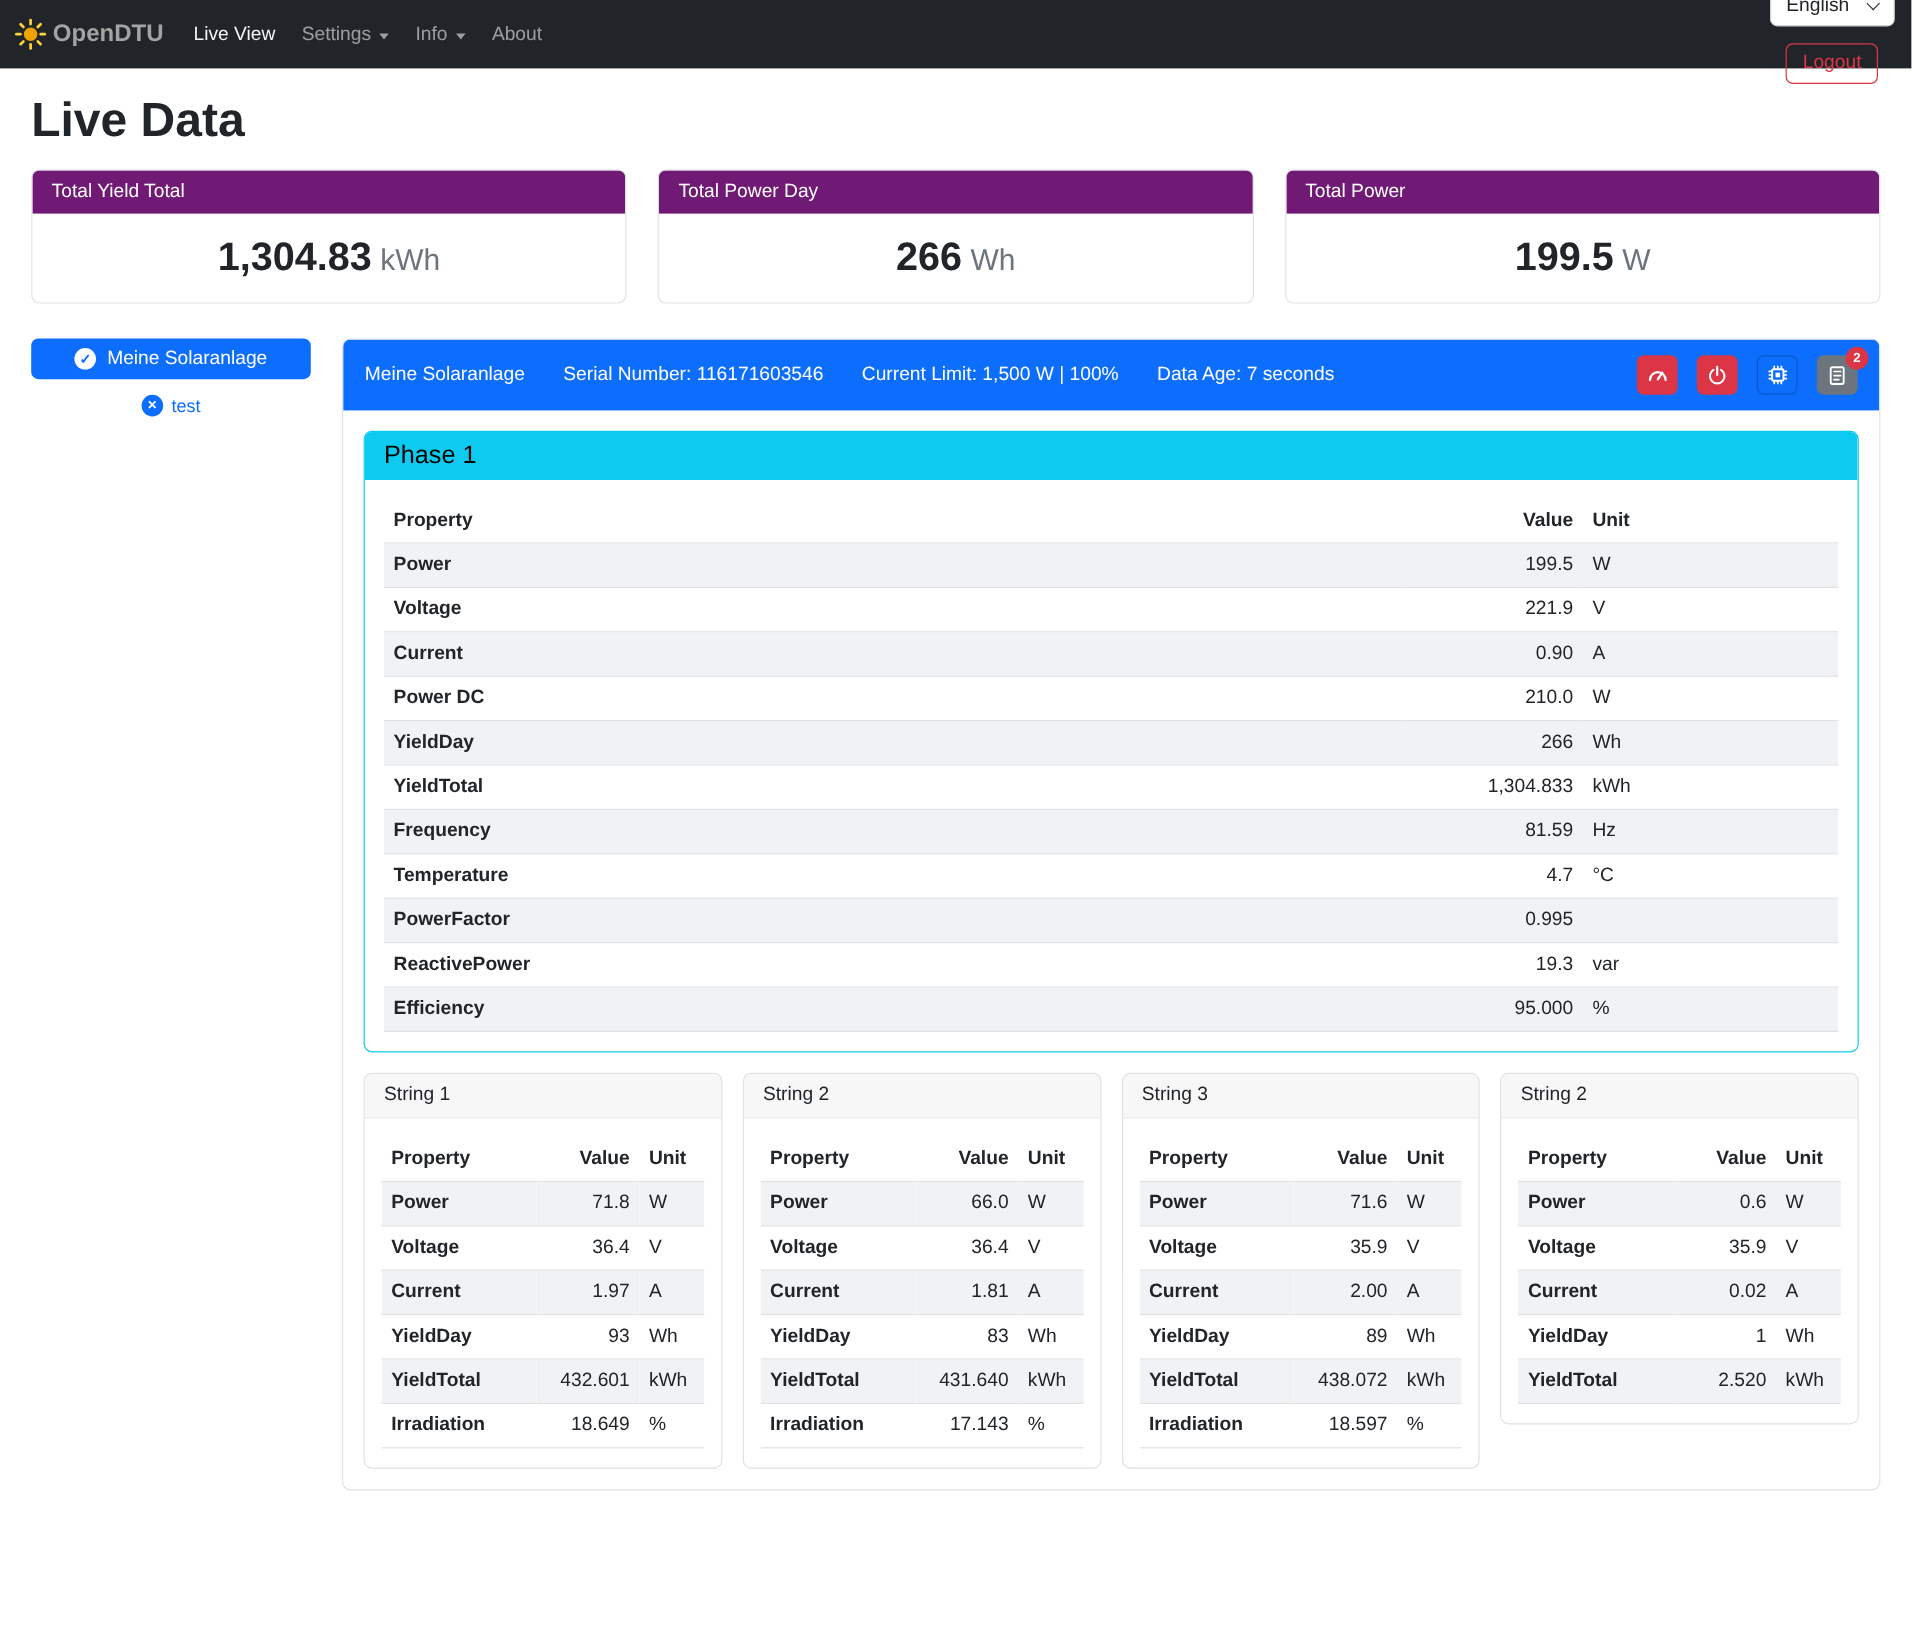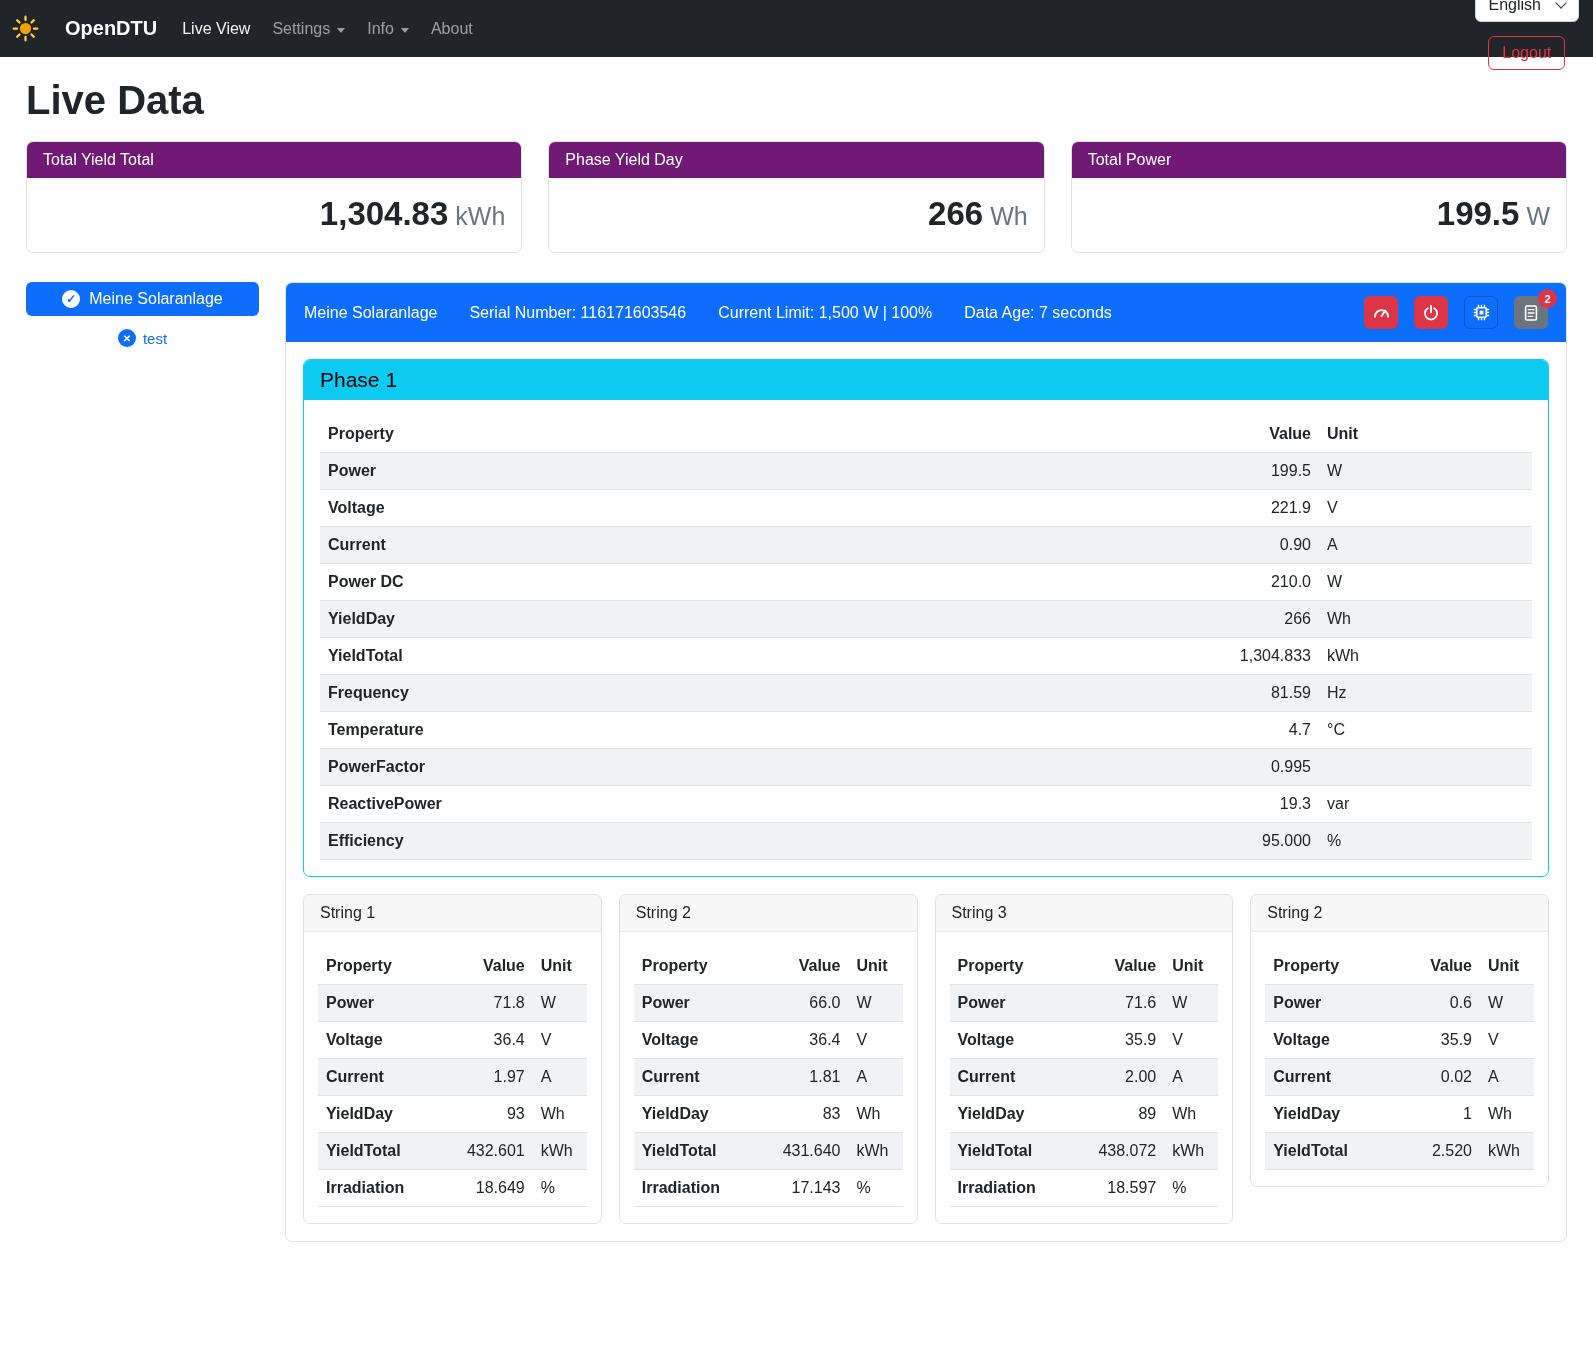--- a/index.html
+++ b/index.html
@@ -2,37 +2,37 @@
 <html><head>
 <meta charset="utf-8">
 <style>
   * { box-sizing: border-box; }
   html,body { margin:0; padding:0; background:#fff; }
   body { font-family:"Liberation Sans", sans-serif; color:#212529; }
   .page { width:1593px; }
 
   
   .navbar { display:flex; align-items:center; background:#212529; height:57px; padding:0 14px 0 12px; }
-  .brand { display:flex; align-items:center; gap:26px; color:#ffffff; font-size:20px; font-weight:700; margin-right:14px; cursor:pointer;text-align:center; }
+  .brand { display:flex; align-items:center; gap:5px; color:#a3a3a3; font-size:20px; font-weight:700; margin-right:14px; cursor:pointer;text-align:center; }
   .nav-link { color:rgba(255,255,255,.55); font-size:16px; padding:8px 11px; cursor:pointer; display:flex; align-items:center; gap:7px; text-decoration:none; }
   .nav-link.active { color:rgba(255,255,255,.95); }
   .caret-down { width:0; height:0; border-left:4.5px solid transparent; border-right:4.5px solid transparent; border-top:5px solid currentColor; display:inline-block; margin-top:3px; }
   .nav-right { margin-left:auto; display:flex; align-items:center; gap:14px;flex-direction:column; }
   .lang-select { background:#fff; border:1px solid #ced4da; border-radius:6px; padding:7px 13px; font-size:16px; display:flex; align-items:center; gap:16px; color:#212529; cursor:pointer; }
   .chev { width:8px; height:8px; border-right:1.8px solid #343a40; border-bottom:1.8px solid #343a40; transform:rotate(45deg); margin-top:-4px; }
   .logout-btn { background:transparent; border:1px solid #dc3545; color:#dc3545; border-radius:6px; padding:7px 13px; font-size:16px; cursor:pointer; font-family:inherit; }
 
   
   .content { padding:0 26px; }
   h1.page-title { font-size:40px; font-weight:700; margin:21px 0 18px; color:#212529; }
 
   .summary-row { display:flex; gap:26px; }
   .summary-card { flex:1; border:1px solid #dfe3e7; border-radius:7px; overflow:hidden; background:#fff; }
   .summary-head { background:#701a75; color:#fff; padding:9px 16px; font-size:16px; }
-  .summary-body { padding:17px 16px 19px; text-align:right; }
+  .summary-body { padding:17px 16px 19px; text-align:center; }
   .value-big { font-size:33px; font-weight:700; color:#212529; }
   .unit-big { font-size:25px; color:#6c757d; font-weight:400; margin-left:7px; }
 
   .content-row { display:flex; gap:26px; margin-top:29px; align-items:flex-start; padding-bottom:29px; }
 
   
   .sidebar { flex:0 0 233px; width:233px; }
   .inv-btn { width:100%; background:#0d6efd; color:#fff; border:none; border-radius:6px; padding:8px 12px; font-size:16px; display:flex; align-items:center; justify-content:center; gap:9px; cursor:pointer; font-family:inherit; }
   .test-link { display:flex; align-items:center; justify-content:center; gap:7px; color:#0d6efd; margin-top:13px; font-size:15px; cursor:pointer; }
   .circle-icon { width:18px; height:18px; border-radius:50%; display:inline-flex; align-items:center; justify-content:center; font-weight:700; flex:0 0 18px; }
@@ -118,21 +118,21 @@
     <h1 class="page-title">Live Data</h1>
 
     <div class="summary-row">
       <div class="summary-card">
         <div class="summary-head">Total Yield Total</div>
         <div class="summary-body">
           <span class="value-big">1,304.83</span><span class="unit-big">kWh</span>
         </div>
       </div>
       <div class="summary-card">
-        <div class="summary-head">Phase Yield Day</div>
+        <div class="summary-head">Total Power Day</div>
         <div class="summary-body">
           <span class="value-big">266</span><span class="unit-big">Wh</span>
         </div>
       </div>
       <div class="summary-card">
         <div class="summary-head">Total Power</div>
         <div class="summary-body">
           <span class="value-big">199.5</span><span class="unit-big">W</span>
         </div>
       </div>

